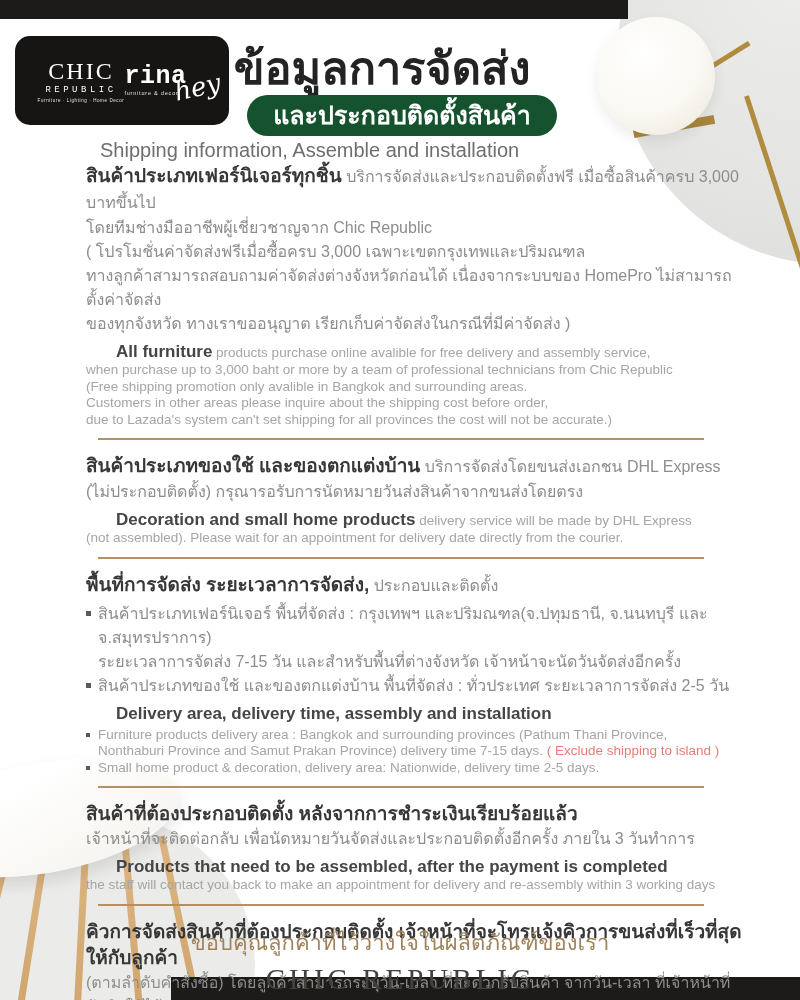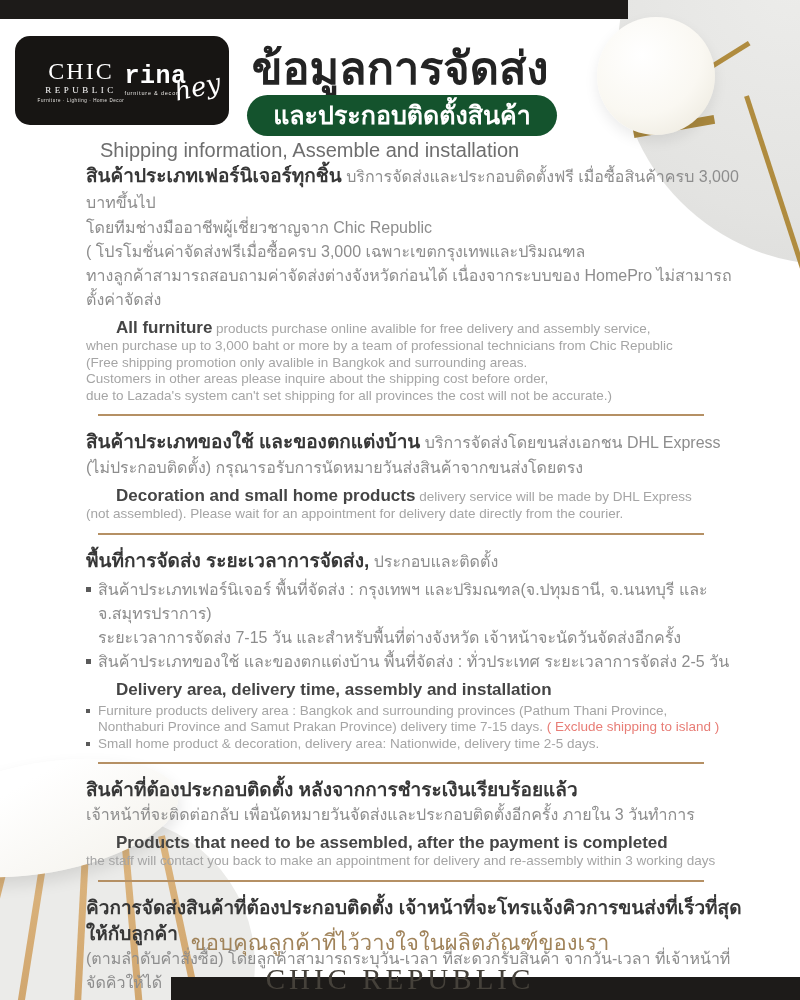--- a/index.html
+++ b/index.html
@@ -30,28 +30,28 @@
   .leg2 { left:42px; top:848px; transform:rotate(9deg); }
   .leg3 { left:82px; top:852px; transform:rotate(3deg); }
   .leg4 { left:122px; top:848px; transform:rotate(-5deg); }
   .leg5 { left:158px; top:836px; transform:rotate(-12deg); }
 
   
   .logo { position:absolute; left:15px; top:36px; width:214px; height:89px; background:#171513; border-radius:15px;
     display:flex; align-items:center; justify-content:center; z-index:6; color:#ffffff; }
   .logo-chic { text-align:center; }
   .chic-name { font-family:"Liberation Serif","DejaVu Serif",serif; font-size:24px; letter-spacing:2px; line-height:24px; }
-  .chic-sub { font-family:Liberation Serif, serif; font-size:9px; letter-spacing:3.5px; margin-top:2px; }
+  .chic-sub { font-family:Liberation Mono, monospace; font-size:9px; letter-spacing:3.5px; margin-top:2px; }
   .chic-tag { font-size:4.5px; letter-spacing:0.6px; margin-top:3px; color:#e8e6e3; }
   .logo-rina { text-align:left; position:relative; padding-right:20px; }
   .rina-name { font-size:25px; font-weight:bold; letter-spacing:0.5px; line-height:22px;font-family:Liberation Mono, monospace; }
   .rina-tag { font-size:5.5px; letter-spacing:0.8px; margin-top:2px; color:#e8e6e3; }
   .rina-script { position:absolute; right:-14px; top:6px; font-family:"DejaVu Serif","Liberation Serif",serif; font-style:italic; font-size:26px; transform:rotate(-12deg); }
 
-  .title-th { position:absolute; left:205px; top:32px; width:390px; text-align:center; font-size:45px; font-weight:bold; color:#232323; z-index:6; }
+  .title-th { position:absolute; left:187px; top:32px; width:390px; text-align:center; font-size:45px; font-weight:bold; color:#232323; z-index:6; }
   .badge-red { position:absolute; left:247px; top:95px; width:310px; height:41px; border-radius:21px; background:#14532d;
     color:#ffffff; font-size:25px; font-weight:bold; text-align:center; line-height:40px; z-index:6; }
   .subtitle-en { position:absolute; left:100px; top:139px; width:600px; text-align:left; font-size:20px; color:#6e6e6e; z-index:6; }
 
   
   .content { position:absolute; left:86px; top:163px; width:662px; z-index:5; }
   .th-lead { font-size:19px; font-weight:bold; color:#373737; }
   .th-body { font-size:16px; color:#8d8d8d; line-height:24px; }
   .th-first { line-height:26px; }
   .en-lead { font-size:17px; font-weight:bold; color:#454545; line-height:20px;margin-left:30px; }
@@ -108,20 +108,21 @@
   <div class="badge-red">และประกอบติดตั้งสินค้า</div>
   <div class="subtitle-en">Shipping information, Assemble and installation</div>
 
   <main class="content">
 
     <section>
       <p class="th-body th-first"><span class="th-lead">สินค้าประเภทเฟอร์นิเจอร์ทุกชิ้น</span><span> บริการจัดส่งและประกอบติดตั้งฟรี เมื่อซื้อสินค้าครบ 3,000 บาทขึ้นไป</span></p>
       <p class="th-body">โดยทีมช่างมืออาชีพผู้เชี่ยวชาญจาก Chic Republic</p>
       <p class="th-body">( โปรโมชั่นค่าจัดส่งฟรีเมื่อซื้อครบ 3,000 เฉพาะเขตกรุงเทพและปริมณฑล</p>
       <p class="th-body">ทางลูกค้าสามารถสอบถามค่าจัดส่งต่างจังหวัดก่อนได้ เนื่องจากระบบของ HomePro ไม่สามารถตั้งค่าจัดส่ง</p>
+      <p class="th-body">ของทุกจังหวัด ทางเราขออนุญาต เรียกเก็บค่าจัดส่งในกรณีที่มีค่าจัดส่ง )</p>
       <div class="gap-s"></div>
       <p class="en-body"><span class="en-lead">All furniture</span><span> products purchase online avalible for free delivery and assembly service,</span></p>
       <p class="en-body">when purchase up to 3,000 baht or more by a team of professional technicians from Chic Republic</p>
       <p class="en-body">(Free shipping promotion only avalible in Bangkok and surrounding areas.</p>
       <p class="en-body">Customers in other areas please inquire about the shipping cost before order,</p>
       <p class="en-body">due to Lazada's system can't set shipping for all provinces the cost will not be accurate.)</p>
     </section>
     <hr class="divider">
 
     <section>

